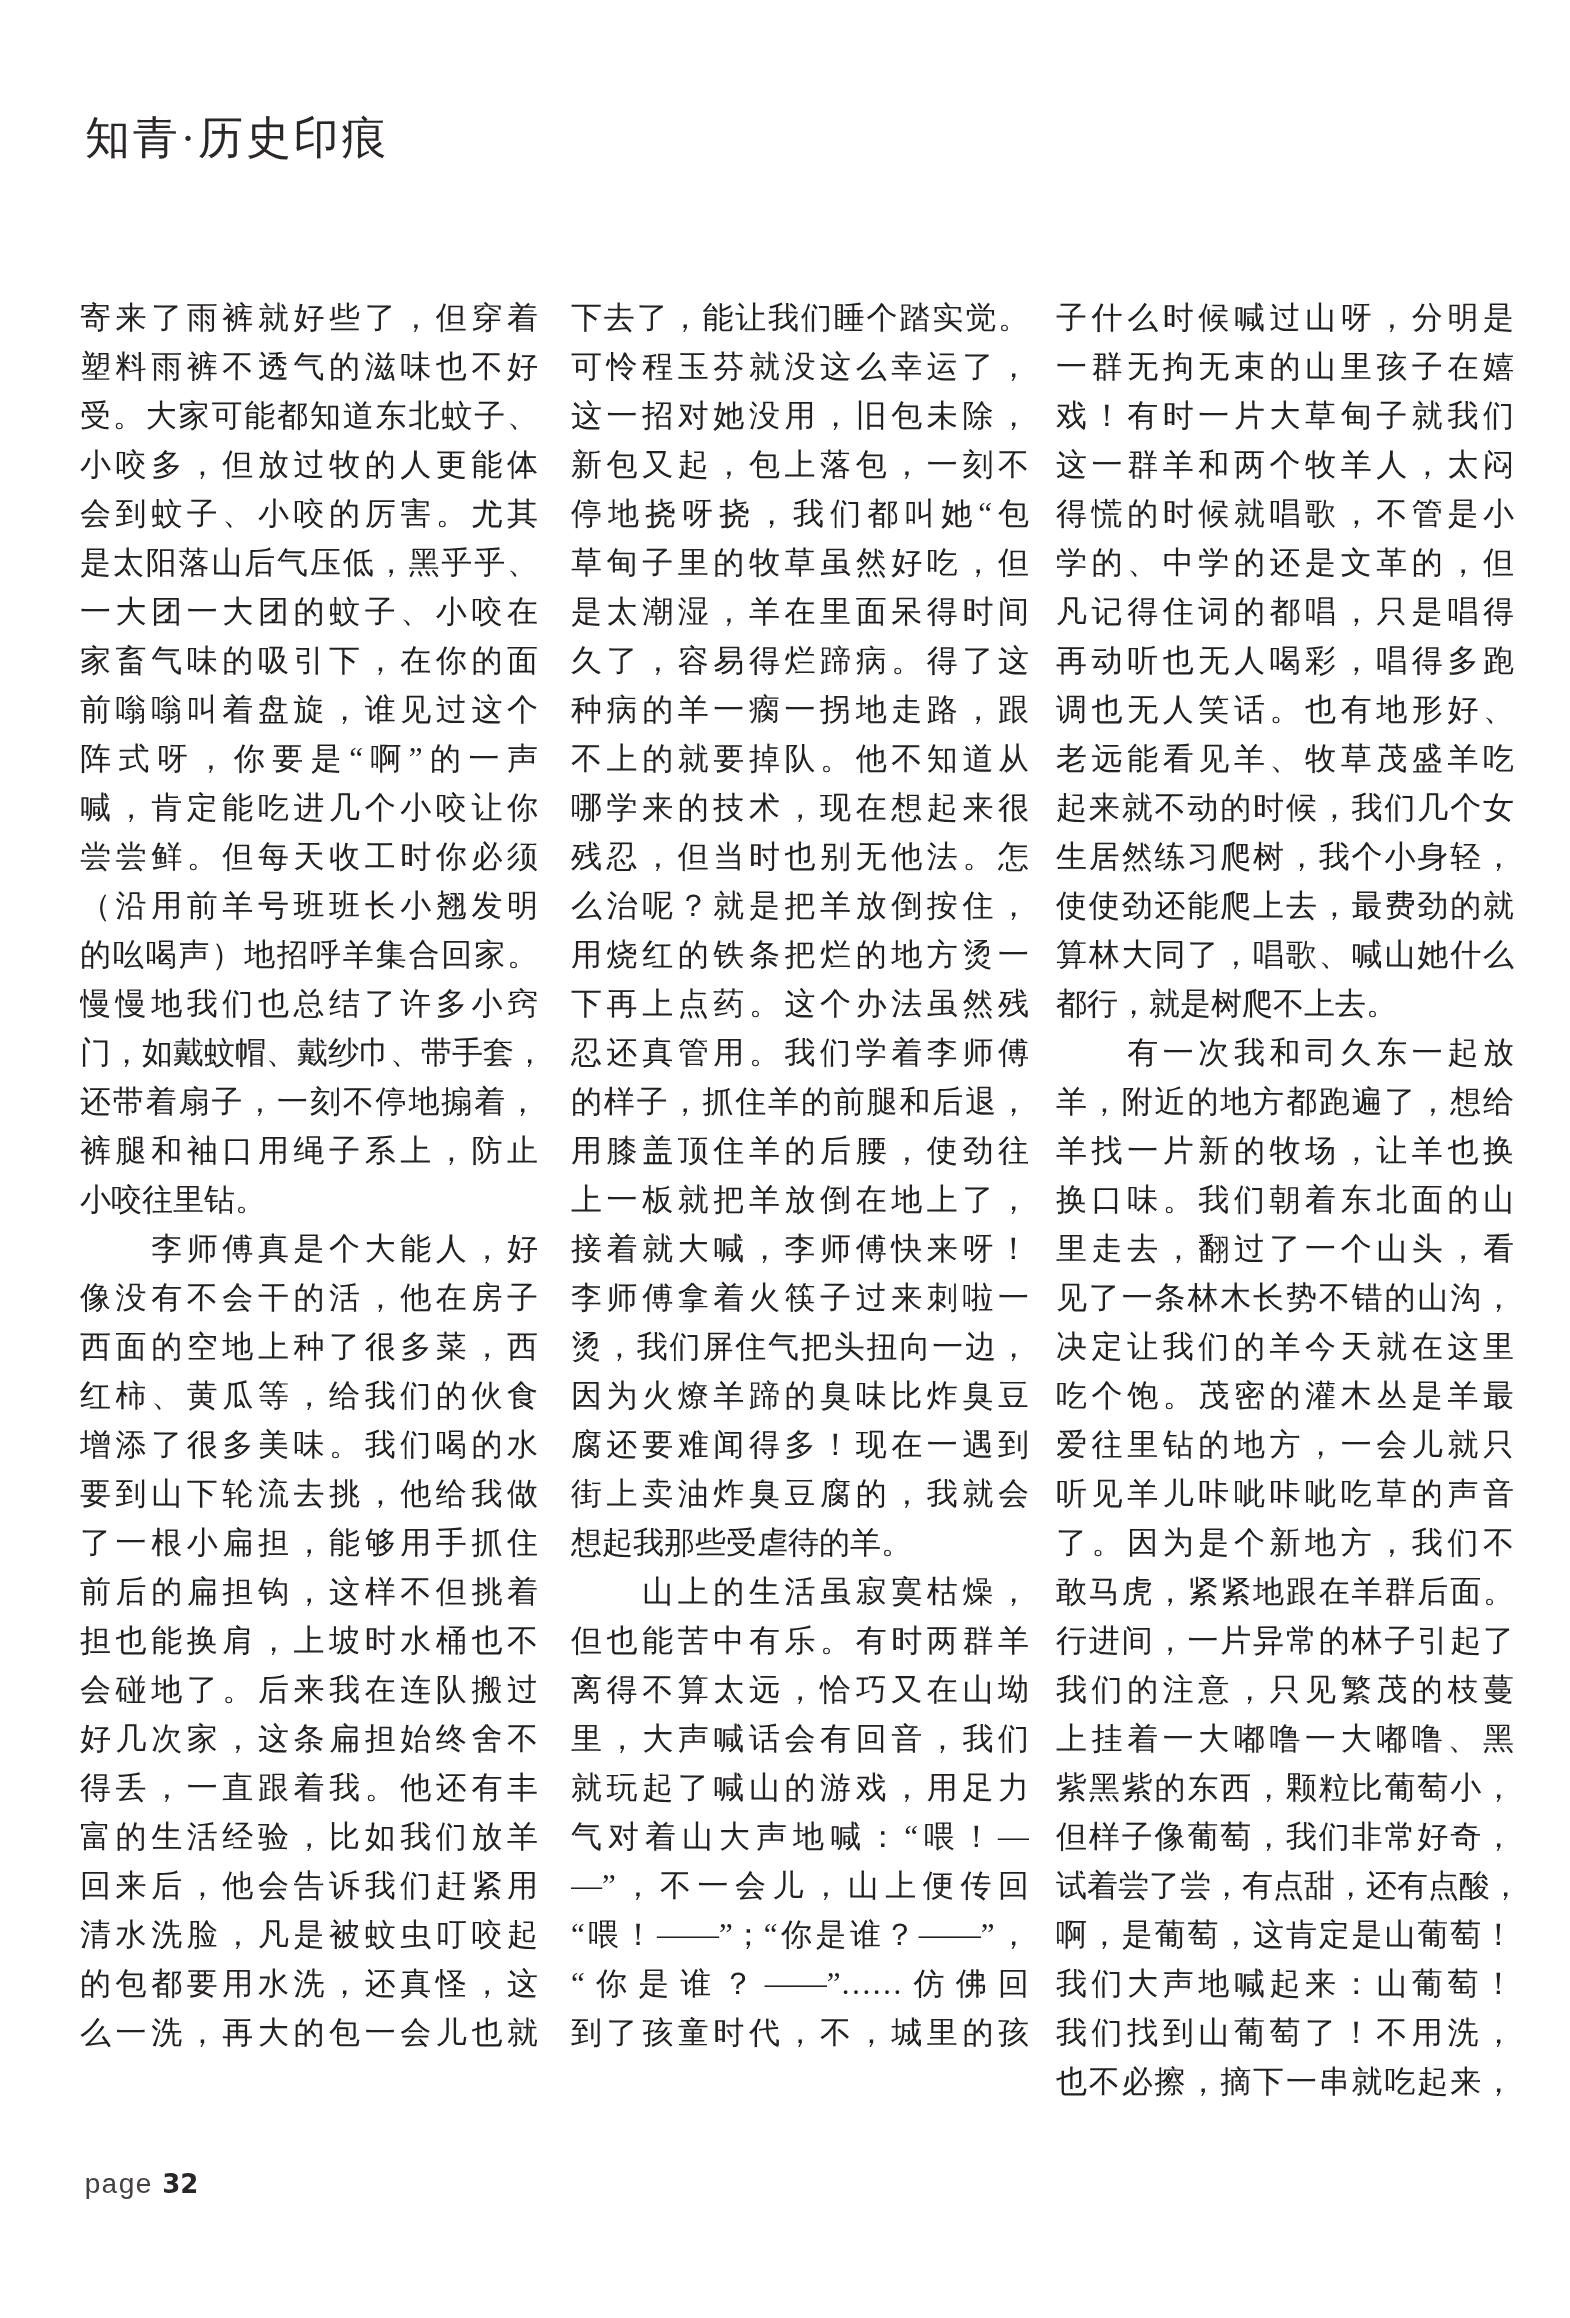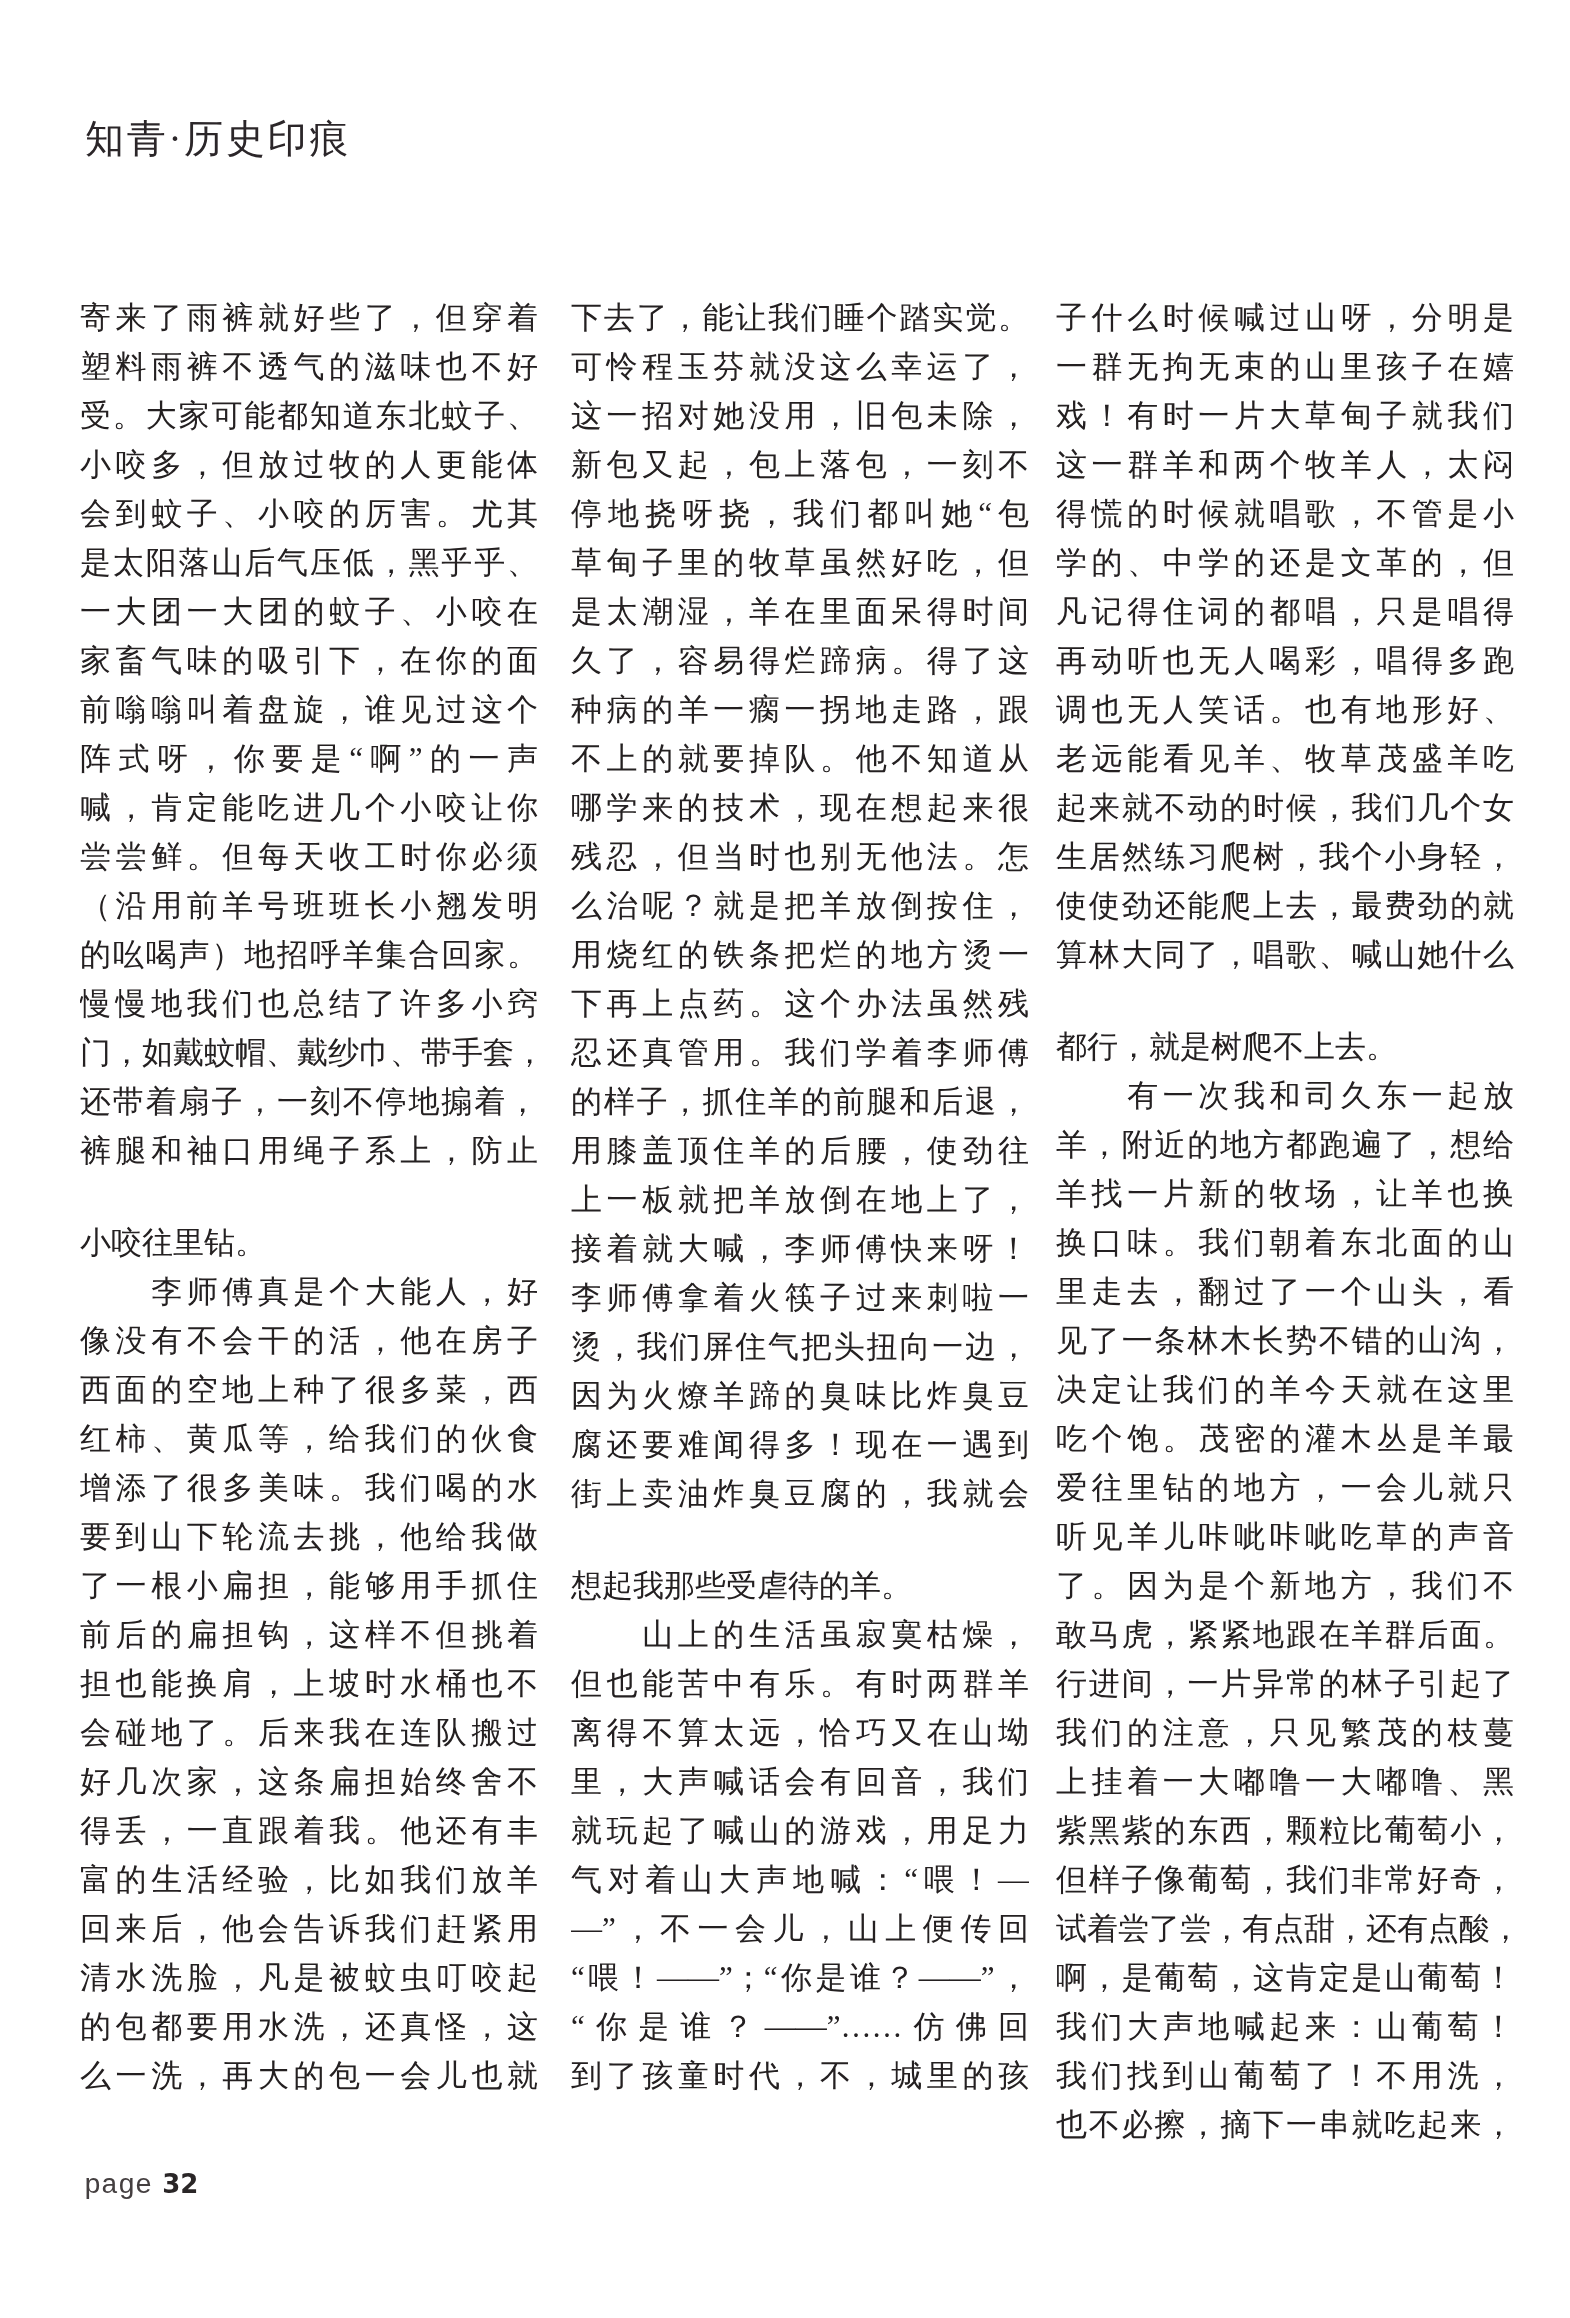--- a/index.html
+++ b/index.html
@@ -12,21 +12,21 @@
     width: 1571px;
     height: 2319px;
     background: #ffffff;
     overflow: hidden;
     font-family: "Liberation Serif", serif;
   }
   .section-header {
     position: absolute;
     left: 85px;
     top: 116px;
-    font-size: 39px;
+    font-size: 45px;
     line-height: 45px;
     letter-spacing: 2.7px;
     color: #2b2629;
     white-space: nowrap;
   }
   .col {
     position: absolute;
     top: 293px;
     width: 458px;
     color: #242021;
@@ -39,21 +39,20 @@
   .line {
     height: 49px;
     text-align: justify;
     text-align-last: justify;
     white-space: nowrap;
     overflow: hidden;
   }
   .line.para-end {
     text-align: left;
     text-align-last: left;
-    margin-top: 43px;
   }
   .footer {
     position: absolute;
     left: 84px;
     top: 2169px;
     display: flex;
     align-items: baseline;
     gap: 10px;
   }
   .pg-label {

